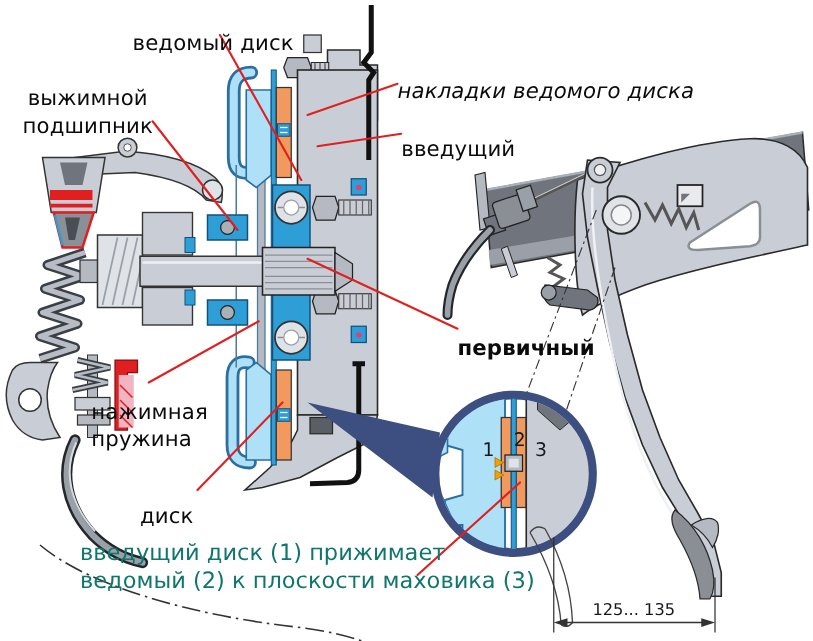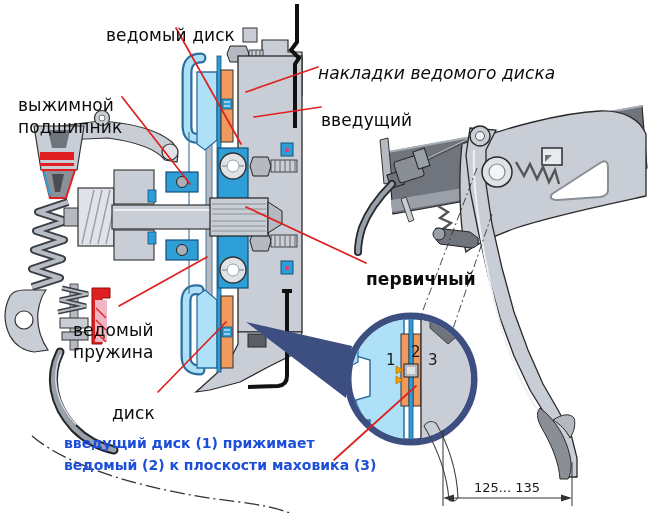--- a/index.html
+++ b/index.html
@@ -2,21 +2,21 @@
 <html><head>
 <meta charset="utf-8">
 <style>
   html,body{margin:0;padding:0;background:#fff;}
   .stage{position:relative;width:650px;height:513px;background:#fff;overflow:hidden;
          font-family:"DejaVu Sans","Liberation Sans",sans-serif;}
   .stage svg{position:absolute;left:0;top:0;}
   .label{position:absolute;color:#0b0b0b;font-size:17px;line-height:22px;white-space:nowrap;
          letter-spacing:0.1px;margin-top:16px;}
   .label .ln{display:block;}
-  .caption{position:absolute;color:#1d4ed8;font-size:14px;line-height:22px;white-space:nowrap;font-weight:bold;}
+  .caption{position:absolute;color:#0f766e;font-size:18px;line-height:22px;white-space:nowrap;}
   svg text{font-family:"DejaVu Sans","Liberation Sans",sans-serif;fill:#16181c;}
 </style>
 </head>
 <body>
 
 <div class="stage">
 
 <svg width="650" height="513" viewBox="0 0 650 513">
   <defs>
     <clipPath id="insetClip">
@@ -261,35 +261,35 @@
     <line x1="366" y1="263" x2="246" y2="207"></line>
     <line x1="119" y1="306" x2="207" y2="257"></line>
     <line x1="158" y1="392" x2="226" y2="322"></line>
     <line x1="334" y1="460" x2="416" y2="386"></line>
   </g>
 </svg>
 
 <div class="label" style="left:106px;top:8px;">
   <span class="ln">ведомый диск</span>
 </div>
-<div class="label" style="left:18px;top:78px;">
+<div class="label" style="left:18px;top:52px;text-align:center;">
   <span class="ln">выжимной</span>
   <span class="ln">подшипник</span>
 </div>
 <div class="label" style="left:318px;top:46px;font-style:italic;">
   <span class="ln">накладки ведомого диска</span>
 </div>
 <div class="label" style="left:321px;top:93px;">
   <span class="ln">введущий</span>
 </div>
 <div class="label" style="left:366px;top:252px;font-weight:bold;">
   <span class="ln">первичный</span>
 </div>
 <div class="label" style="left:73px;top:303px;">
-  <span class="ln">ведомый</span>
+  <span class="ln">нажимная</span>
   <span class="ln">пружина</span>
 </div>
 <div class="label" style="left:112px;top:387px;line-height:21px;">
   <span class="ln">диск</span>
 </div>
 <div class="caption" style="left:64px;top:432px;">
   <span class="ln" style="display:block;">введущий диск (1) прижимает</span>
   <span class="ln" style="display:block;">ведомый (2) к плоскости маховика (3)</span>
 </div>
 

